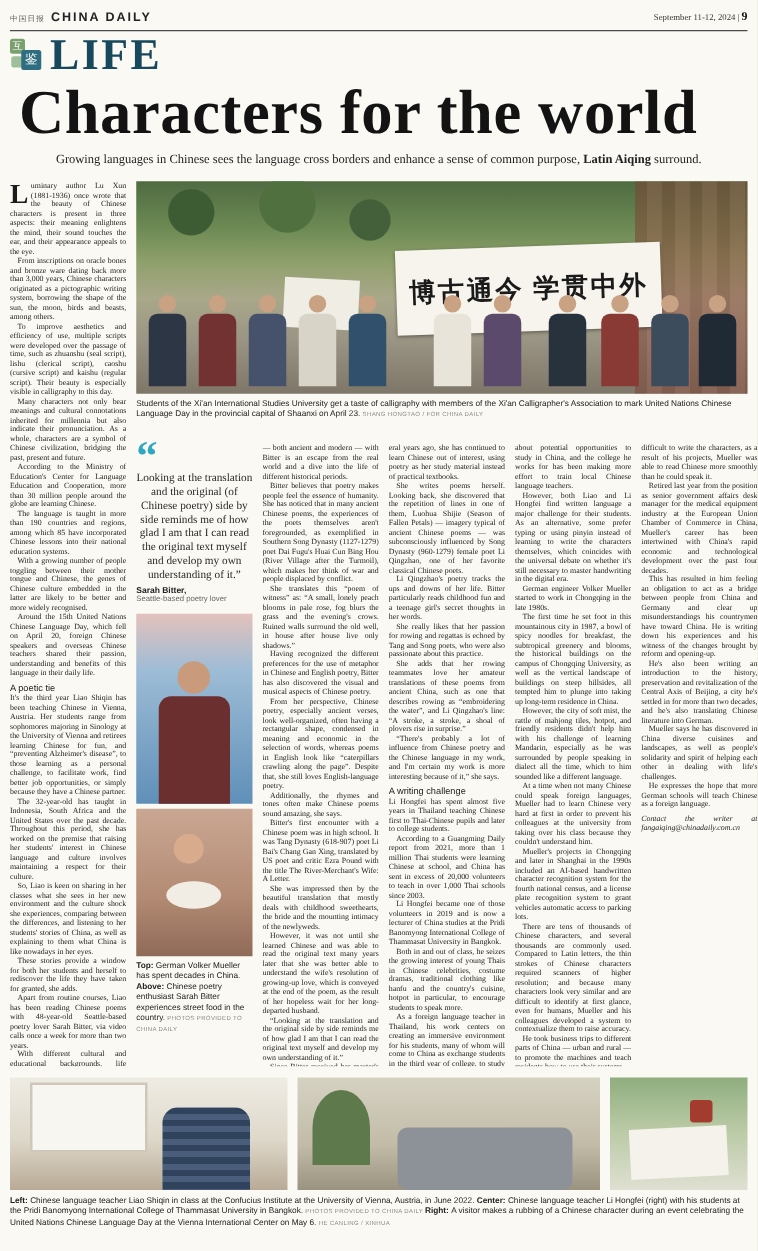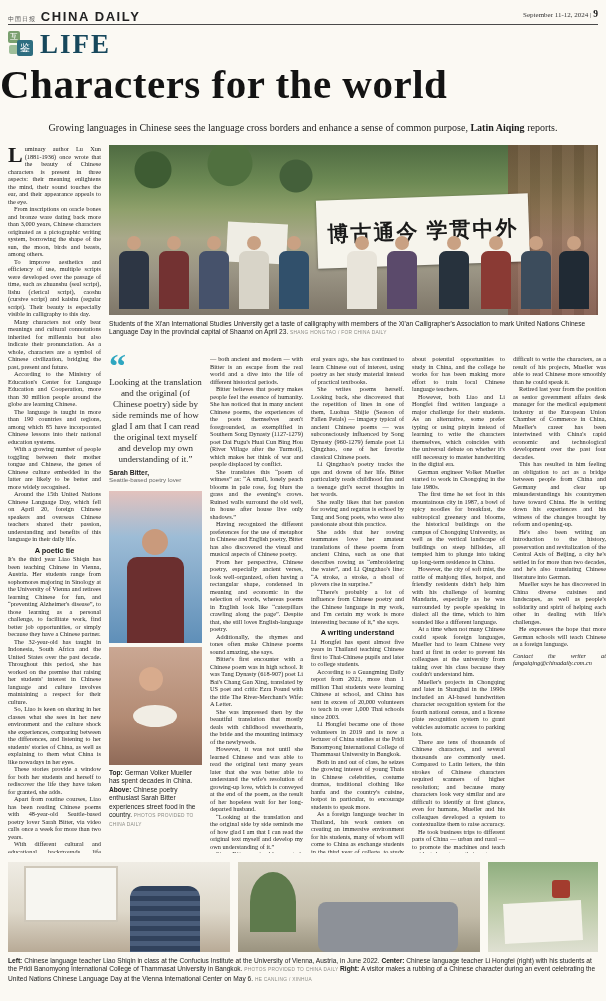--- a/index.html
+++ b/index.html
@@ -1,35 +1,35 @@
 <!DOCTYPE html>
 <html><head>
 <meta charset="utf-8">
 <style>
   html,body{margin:0;padding:0;background:#e9e7e2;}
   .page{position:relative;width:606px;height:1001px;background:#fbf9f3;overflow:hidden;
         font-family:"Liberation Serif",serif;color:#1c1c1c;}
   
   .topbar{position:absolute;top:9px;left:8px;right:8px;height:13px;font-size:7px;}
   .cn-logo{font-size:6px;color:#555;letter-spacing:1px;}
-  .brand{font-family:"Liberation Sans",sans-serif;font-weight:bold;font-size:13px;letter-spacing:1.6px;color:#222;margin-left:3px;}
+  .brand{font-family:"Liberation Sans",sans-serif;font-weight:bold;font-size:10px;letter-spacing:1.6px;color:#222;margin-left:3px;}
   .dateline{position:absolute;right:0;top:0;font-size:7px;color:#333;}
   .pageno{font-weight:bold;font-size:9.5px;color:#111;}
   .toprule{position:absolute;top:24px;left:8px;right:8px;height:1px;background:#4a4a4a;}
   .section-logo{position:absolute;top:30px;left:8px;height:30px;}
   .puzzle{position:absolute;left:0;top:1px;width:26px;height:27px;}
   .pz1{position:absolute;left:0;top:0;width:12px;height:12px;background:#7aa06f;border-radius:2px;
        color:#fff;font-size:8px;line-height:12px;text-align:center;}
   .pz2{position:absolute;left:9px;top:9px;width:16px;height:16px;background:#2e6e80;border-radius:2px;
        color:#fff;font-size:10px;line-height:16px;text-align:center;}
   .pz3{position:absolute;left:1px;top:14px;width:9px;height:9px;background:#9fbf9a;border-radius:2px;}
-  .life{position:absolute;left:32px;top:0;font-size:27px;font-weight:bold;color:#17485c;letter-spacing:2px;line-height:28px;}
-  
-  .headline{position:absolute;top:60px;left:0;width:558px;text-align:left;
-            font-size:41px;font-weight:bold;color:#131313;letter-spacing:.5px;}
+  .life{position:absolute;left:32px;top:0;font-size:35px;font-weight:bold;color:#17485c;letter-spacing:2px;line-height:28px;}
+  
+  .headline{position:absolute;top:60px;left:0;width:558px;text-align:right;
+            font-size:50px;font-weight:bold;color:#131313;letter-spacing:.5px;}
   .deck{position:absolute;top:122px;left:20px;width:566px;text-align:center;font-size:10px;color:#222;}
   .deck b{font-weight:bold;}
   
   .mainphoto{position:absolute;left:109px;top:145px;width:489px;height:170px;overflow:hidden;
              background:linear-gradient(180deg,#4f6b42 0%,#6d8a54 22%,#8fa06b 38%,#a9a88a 55%,#9a9484 75%,#7e7668 100%);}
   .corridor{position:absolute;right:0;top:0;width:90px;height:100%;
             background:repeating-linear-gradient(90deg,#7c4436 0 10px,#93584a 10px 22px);opacity:.55;}
   .foliage{position:absolute;left:0;top:0;width:220px;height:62px;
            background:radial-gradient(circle at 20% 40%,#3e5c33 18px,transparent 19px),
                       radial-gradient(circle at 55% 30%,#50703f 22px,transparent 23px),
@@ -49,22 +49,22 @@
   .p11{left:450px;background:#202a34;}
   .caption{font-family:"Liberation Sans",sans-serif;font-size:6.6px;line-height:8.4px;color:#222;}
   .caption b{font-weight:bold;}
   .credit{font-size:4.8px;color:#8a8a84;letter-spacing:.3px;}
   .maincap{position:absolute;left:109px;top:320px;width:489px;}
   
   .col{position:absolute;top:355px;width:93px;height:498px;overflow:hidden;
        font-size:6.3px;line-height:7.5px;text-align:justify;}
   .col p{margin:0;text-indent:6px;}
   .col p.noindent{text-indent:0;}
-  .col p.subhead{font-family:"Liberation Sans",sans-serif;font-weight:bold;font-size:7.4px;
-                 margin:4px 0 1px;text-indent:0;text-align:center;}
+  .col p.subhead{font-family:"Liberation Sans",sans-serif;font-weight:normal;font-size:7.4px;
+                 margin:4px 0 1px;text-indent:0;text-align:left;}
   .col p.contact{font-style:italic;margin-top:4px;text-indent:0;}
   .col1{left:8px;top:145px;height:708px;}
   .col1 p.dropcap::first-letter{float:left;font-size:22px;line-height:17px;font-weight:bold;padding:1px 2px 0 0;}
   .col3{left:210px;} .col4{left:311px;} .col5{left:412px;} .col6{left:513px;}
   
   .col2{position:absolute;left:109px;top:355px;width:93px;height:498px;}
   .qmark{font-family:"Liberation Serif",serif;font-size:34px;line-height:22px;color:#2fa7c0;font-weight:bold;}
   .quote{font-size:9px;line-height:11px;color:#2b2b2b;text-align:center;}
   .qname{font-family:"Liberation Sans",sans-serif;font-weight:bold;font-size:6.8px;margin-top:4px;color:#222;}
   .qrole{font-family:"Liberation Sans",sans-serif;font-size:6.2px;color:#666;}
@@ -112,21 +112,21 @@
     <div class="puzzle">
       <div class="pz1">互</div>
       <div class="pz3"></div>
       <div class="pz2">鉴</div>
     </div>
     <div class="life">LIFE</div>
   </div>
 
   <div class="headline">Characters for the world</div>
   <div class="deck">
-    <span>Growing languages in Chinese sees the language cross borders and enhance a sense of common purpose, </span><b>Latin Aiqing</b><span> reports.</span>
+    <span>Growing languages in Chinese sees the language cross borders and enhance a sense of common purpose, </span><b>Latin Aiqing</b><span> surround.</span>
   </div>
 
   <div class="mainphoto">
     <div class="foliage"></div>
     <div class="corridor"></div>
     <div class="sheet2"></div>
     <div class="banner">博古通今 学贯中外</div>
     <div class="person p1"></div>
     <div class="person p2"></div>
     <div class="person p3"></div>
@@ -186,21 +186,21 @@
       <p>“Looking at the translation and the original side by side reminds me of how glad I am that I can read the original text myself and develop my own understanding of it.”</p>
       <p>Since Bitter received her master's degree in creative writing at the University of Washington sev-</p>
     </div>
   <div class="col col4">
       <p class="noindent">eral years ago, she has continued to learn Chinese out of interest, using poetry as her study material instead of practical textbooks.</p>
       <p>She writes poems herself. Looking back, she discovered that the repetition of lines in one of them, Luohua Shijie (Season of Fallen Petals) — imagery typical of ancient Chinese poems — was subconsciously influenced by Song Dynasty (960-1279) female poet Li Qingzhao, one of her favorite classical Chinese poets.</p>
       <p>Li Qingzhao's poetry tracks the ups and downs of her life. Bitter particularly reads childhood fun and a teenage girl's secret thoughts in her words.</p>
       <p>She really likes that her passion for rowing and regattas is echoed by Tang and Song poets, who were also passionate about this practice.</p>
       <p>She adds that her rowing teammates love her amateur translations of these poems from ancient China, such as one that describes rowing as “embroidering the water”, and Li Qingzhao's line: “A stroke, a stroke, a shoal of plovers rise in surprise.”</p>
       <p>“There's probably a lot of influence from Chinese poetry and the Chinese language in my work, and I'm certain my work is more interesting because of it,” she says.</p>
-      <p class="subhead">A writing understand</p>
+      <p class="subhead">A writing challenge</p>
       <p class="noindent">Li Hongfei has spent almost five years in Thailand teaching Chinese first to Thai-Chinese pupils and later to college students.</p>
       <p>According to a Guangming Daily report from 2021, more than 1 million Thai students were learning Chinese at school, and China has sent in excess of 20,000 volunteers to teach in over 1,000 Thai schools since 2003.</p>
       <p>Li Hongfei became one of those volunteers in 2019 and is now a lecturer of China studies at the Pridi Banomyong International College of Thammasat University in Bangkok.</p>
       <p>Both in and out of class, he seizes the growing interest of young Thais in Chinese celebrities, costume dramas, traditional clothing like hanfu and the country's cuisine, hotpot in particular, to encourage students to speak more.</p>
       <p>As a foreign language teacher in Thailand, his work centers on creating an immersive environment for his students, many of whom will come to China as exchange students in the third year of college, to study in Chinese, while minimizing the use of Thai or English.</p>
     </div>
   <div class="col col5">
       <p class="noindent">about potential opportunities to study in China, and the college he works for has been making more effort to train local Chinese language teachers.</p>
       <p>However, both Liao and Li Hongfei find written language a major challenge for their students. As an alternative, some prefer typing or using pinyin instead of learning to write the characters themselves, which coincides with the universal debate on whether it's still necessary to master handwriting in the digital era.</p>
       <p>German engineer Volker Mueller started to work in Chongqing in the late 1980s.</p>

